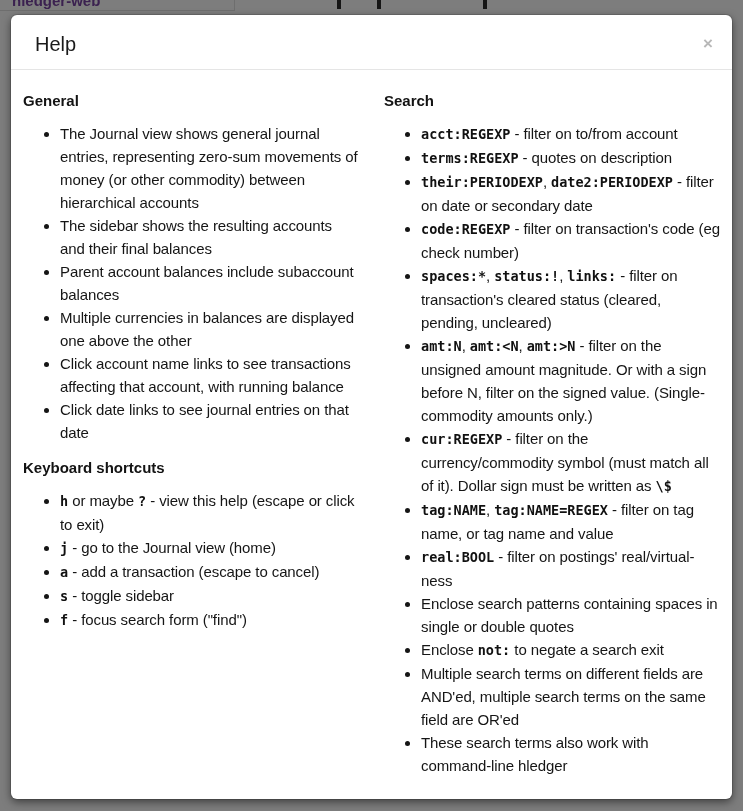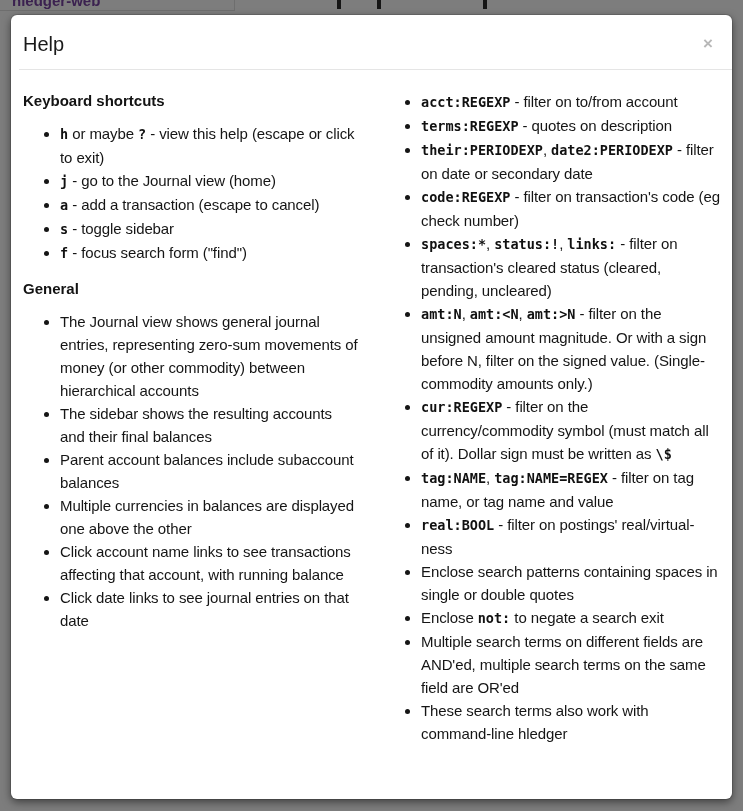--- a/index.html
+++ b/index.html
@@ -25,23 +25,22 @@
   
   .modal {
     position:absolute; left:11px; top:15px;
     width:721px; height:784px;
     background:#fff; border-radius:6px;
     box-shadow:0 3px 9px rgba(0,0,0,.5), 0 0 0 1px rgba(0,0,0,.12);
     z-index:2;
   }
   .modal-header {
     position:relative;
-    padding:18px 4px 14px;
+    padding:18px 24px 14px;
     border-bottom:1px solid #e5e5e5;
-    margin-left:8px;
   }
   .modal-title {
     margin:0; font-size:20px; font-weight:400;
     color:#1a1a1a; line-height:22px;
   }
   .close-btn {
     position:absolute; top:20px; right:19px;
     background:none; border:none; padding:0;
     font-family:inherit; font-size:17px; font-weight:bold;
     color:#b8b8b8; line-height:1; cursor:pointer;
@@ -81,43 +80,44 @@
 </div>
 
 <div class="modal">
   <div class="modal-header">
     <h4 class="modal-title">Help</h4>
     <button class="close-btn">×</button>
   </div>
   <div class="modal-body">
     <div class="col">
         <div class="section">
-          <div class="section-heading">Keyboard shortcuts</div>
-          <ul class="help-list">
-            <li><span class="code">h</span><span> or maybe </span><span class="code">?</span><span> - view this help (escape or click to exit)</span></li>
-            <li><span class="code">j</span><span> - go to the Journal view (home)</span></li>
-            <li><span class="code">a</span><span> - add a transaction (escape to cancel)</span></li>
-            <li><span class="code">s</span><span> - toggle sidebar</span></li>
-            <li><span class="code">f</span><span> - focus search form ("find")</span></li>
-          </ul>
-        </div>
-        <div class="section">
           <div class="section-heading">General</div>
           <ul class="help-list">
             <li><span>The Journal view shows general journal entries, representing zero-sum movements of money (or other commodity) between hierarchical accounts</span></li>
             <li><span>The sidebar shows the resulting accounts and their final balances</span></li>
             <li><span>Parent account balances include subaccount balances</span></li>
             <li><span>Multiple currencies in balances are displayed one above the other</span></li>
             <li><span>Click account name links to see transactions affecting that account, with running balance</span></li>
             <li><span>Click date links to see journal entries on that date</span></li>
           </ul>
         </div>
+        <div class="section">
+          <div class="section-heading">Keyboard shortcuts</div>
+          <ul class="help-list">
+            <li><span class="code">h</span><span> or maybe </span><span class="code">?</span><span> - view this help (escape or click to exit)</span></li>
+            <li><span class="code">j</span><span> - go to the Journal view (home)</span></li>
+            <li><span class="code">a</span><span> - add a transaction (escape to cancel)</span></li>
+            <li><span class="code">s</span><span> - toggle sidebar</span></li>
+            <li><span class="code">f</span><span> - focus search form ("find")</span></li>
+          </ul>
+        </div>
       </div>
     <div class="col">
         <div class="section">
+          <div class="section-heading">Search</div>
           <ul class="help-list">
             <li><span class="code">acct:REGEXP</span><span> - filter on to/from account</span></li>
             <li><span class="code">terms:REGEXP</span><span> - quotes on description</span></li>
             <li><span class="code">their:PERIODEXP</span><span>, </span><span class="code">date2:PERIODEXP</span><span> - filter on date or secondary date</span></li>
             <li><span class="code">code:REGEXP</span><span> - filter on transaction's code (eg check number)</span></li>
             <li><span class="code">spaces:*</span><span>, </span><span class="code">status:!</span><span>, </span><span class="code">links:</span><span> - filter on transaction's cleared status (cleared, pending, uncleared)</span></li>
             <li><span class="code">amt:N</span><span>, </span><span class="code">amt:&lt;N</span><span>, </span><span class="code">amt:&gt;N</span><span> - filter on the unsigned amount magnitude. Or with a sign before N, filter on the signed value. (Single-commodity amounts only.)</span></li>
             <li><span class="code">cur:REGEXP</span><span> - filter on the currency/commodity symbol (must match all of it). Dollar sign must be written as </span><span class="code">\$</span></li>
             <li><span class="code">tag:NAME</span><span>, </span><span class="code">tag:NAME=REGEX</span><span> - filter on tag name, or tag name and value</span></li>
             <li><span class="code">real:BOOL</span><span> - filter on postings' real/virtual-ness</span></li>

